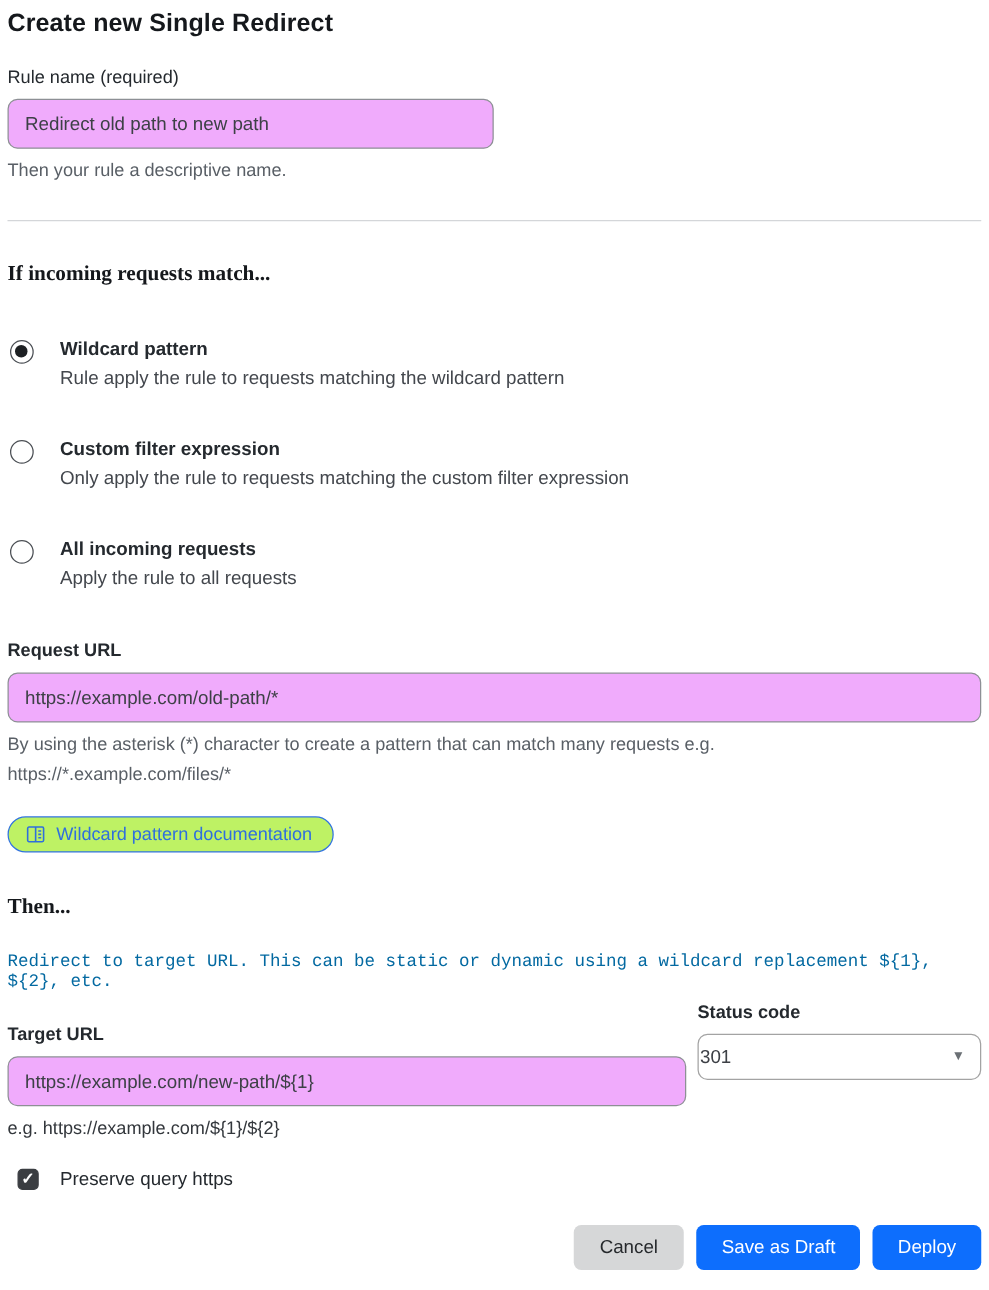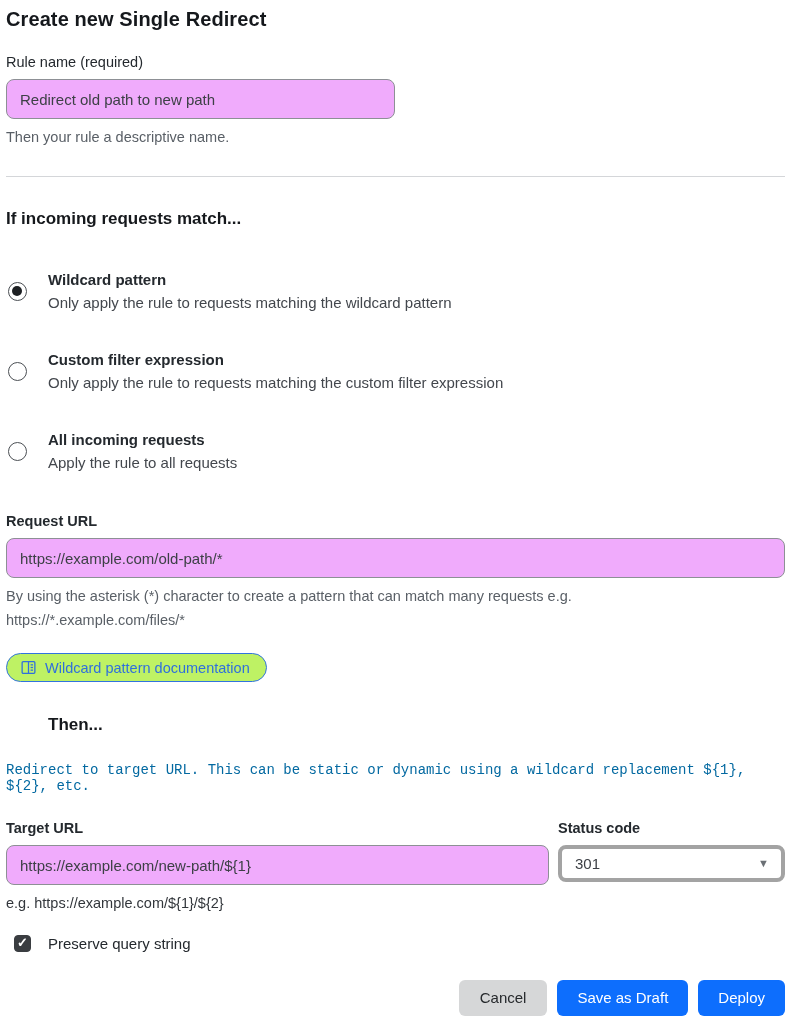--- a/index.html
+++ b/index.html
@@ -52,24 +52,25 @@
   hr.divider {
     border: none;
     border-top: 1px solid #d4d6d9;
     margin-top: 27px;
   }
   h2.section-heading {
     font-size: 17px;
     font-weight: 700;
     color: #15181c;
     margin-top: 32px;
+    font-family: Liberation Serif, serif;
   }
   
   .radio-group { margin-top: 42px; }
-  .radio-option { display: flex; margin-bottom: 40px; align-items: center; }
+  .radio-option { display: flex; margin-bottom: 40px; }
   .radio-option:last-child { margin-bottom: 12px; }
   input[type="radio"] {
     appearance: none;
     -webkit-appearance: none;
     width: 19px; height: 19px;
     border: 1.5px solid #4b4f54;
     border-radius: 50%;
     margin: 1px 0 0 2px;
     flex: 0 0 auto;
     position: relative;
@@ -120,27 +121,27 @@
     color: #0369a1;
     margin-top: 27px;
     font-family: Liberation Mono, monospace;
   }
   
   .target-row { display: flex; gap: 9px; }
   .target-col { width: 543px; }
   .status-col { flex: 1; }
   .select-box {
     height: 37px;
-    border: 4px solid #a3a3a3;
+    border: 1px solid #a3a3a3;
     border-radius: 8px;
     background: #fff;
     display: flex;
     align-items: center;
     justify-content: space-between;
-    padding: 0 12px 0 13px;
+    padding: 0 12px 0 1px;
     font-size: 15px;
     color: #3d4046;
     cursor: pointer;
   }
   .caret {
     color: #6b7075;
     font-size: 11px;
     line-height: 1;
   }
   
@@ -217,21 +218,21 @@
   <hr class="divider">
 
   <h2 class="section-heading">If incoming requests match...</h2>
 
   <div class="radio-group">
 
     <div class="radio-option">
       <input type="radio" name="match-type" id="opt0" checked="" style="">
       <div class="radio-texts">
         <label class="radio-label" for="opt0">Wildcard pattern</label>
-        <span class="radio-desc">Only apply the rule to requests matching the wildcard pattern</span>
+        <span class="radio-desc">Rule apply the rule to requests matching the wildcard pattern</span>
       </div>
     </div>
 
     <div class="radio-option">
       <input type="radio" name="match-type" id="opt1" style="">
       <div class="radio-texts">
         <label class="radio-label" for="opt1">Custom filter expression</label>
         <span class="radio-desc">Only apply the rule to requests matching the custom filter expression</span>
       </div>
     </div>
@@ -256,43 +257,43 @@
         <rect x="2" y="2.5" width="12" height="11" rx="1"></rect>
         <line x1="8" y1="2.5" x2="8" y2="13.5"></line>
         <line x1="10" y1="5.5" x2="12.2" y2="5.5"></line>
         <line x1="10" y1="8" x2="12.2" y2="8"></line>
         <line x1="10" y1="10.5" x2="12.2" y2="10.5"></line>
       </svg>
     </span>
     <span>Wildcard pattern documentation</span>
   </button>
 
-  <h2 class="section-heading" style="margin-top:33px;margin-left:42px;">Then...</h2>
+  <h2 class="section-heading" style="margin-top:33px;">Then...</h2>
 
   <p class="then-paragraph">Redirect to target URL. This can be static or dynamic using a wildcard replacement ${1}, ${2}, etc.</p>
 
   <div class="target-row">
     <div class="target-col">
       <label class="field-label semibold" style="margin-top:26px;">Target URL</label>
       <input type="text" class="full-input" value="https://example.com/new-path/${1}" style="">
       <div class="help-text" style="color:#33373c;">e.g. https://example.com/${1}/${2}</div>
     </div>
     <div class="status-col">
-      <label class="field-label semibold" style="margin-top:26px;">Status code</label>
+      <label class="field-label semibold" style="margin-top:8px;">Status code</label>
       <div class="select-box">
         <span>301</span>
         <span class="caret">▼</span>
       </div>
     </div>
   </div>
 
 
   <div class="checkbox-row">
     <input type="checkbox" id="pqs" checked="" style="">
-    <label class="checkbox-label" for="pqs">Preserve query string</label>
+    <label class="checkbox-label" for="pqs">Preserve query https</label>
   </div>
 
   <div class="footer-actions">
     <button class="btn btn-secondary">Cancel</button>
     <button class="btn btn-primary">Save as Draft</button>
     <button class="btn btn-primary">Deploy</button>
   </div>
 
 </div>
 

